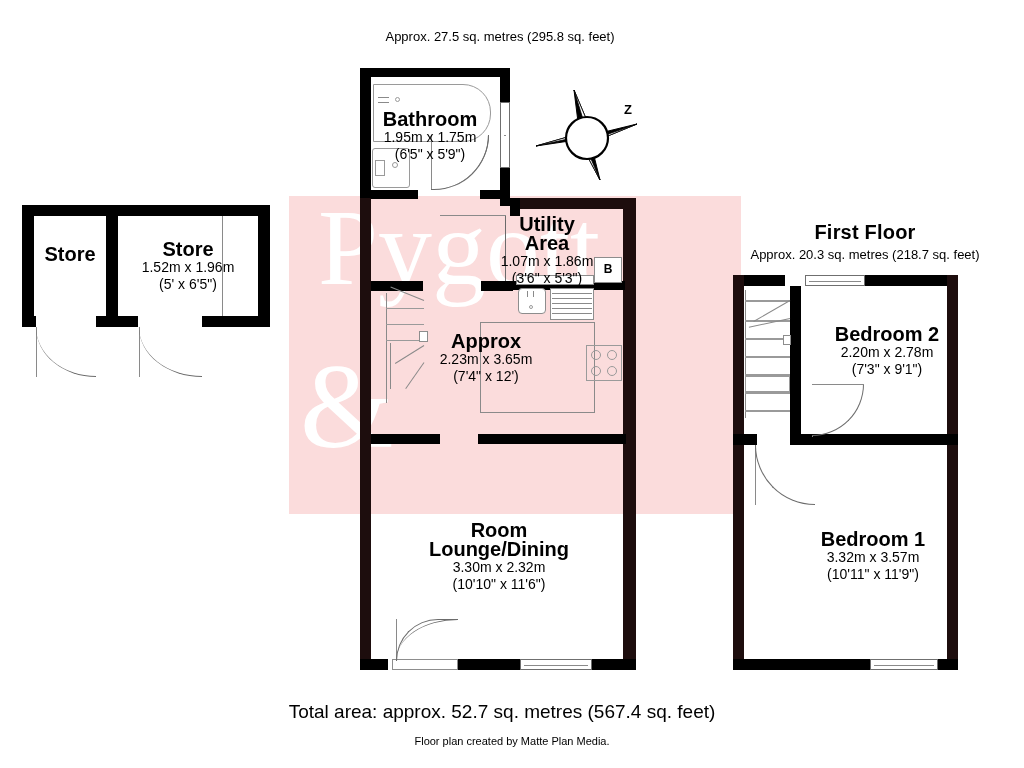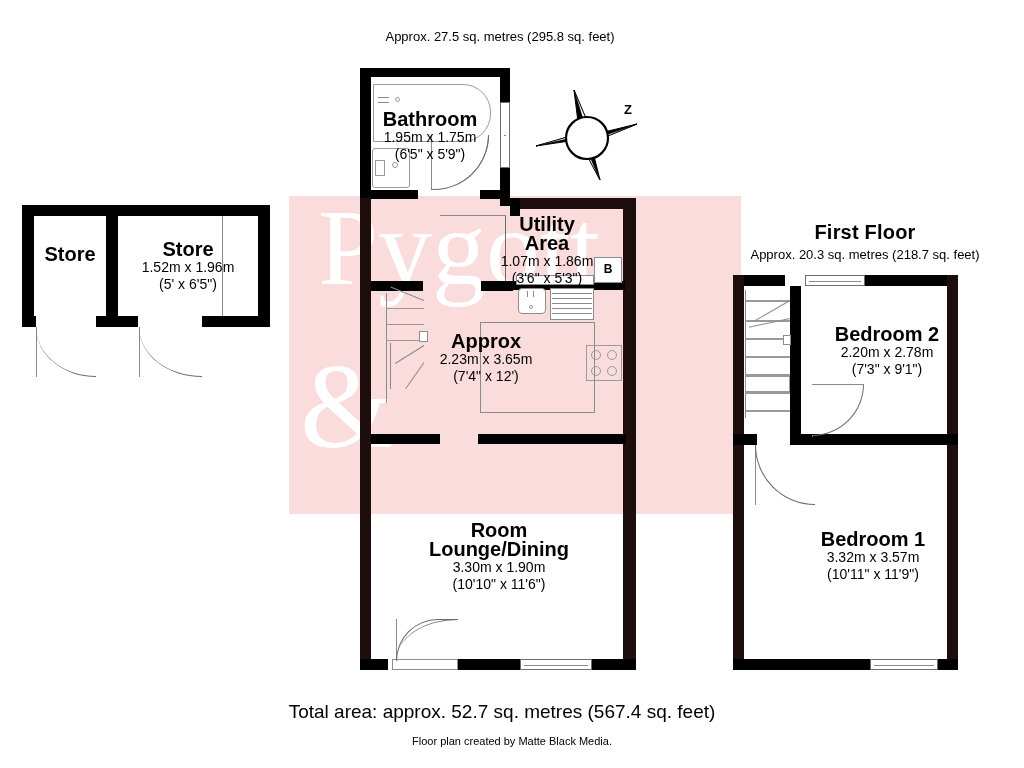--- a/index.html
+++ b/index.html
@@ -226,21 +226,21 @@
 
     <div class="abs roomblock" style="left:412px;top:332px;width:148px;">
       <div class="roomname">Approx</div>
       <div class="roomdim">2.23m x 3.65m</div>
       <div class="roomdim">(7'4" x 12')</div>
     </div>
 
     <div class="abs roomblock" style="left:415px;top:521px;width:168px;">
       <div class="roomname">Room</div>
       <div class="roomname">Lounge/Dining</div>
-      <div class="roomdim">3.30m x 1.90m</div>
+      <div class="roomdim">3.30m x 2.32m</div>
       <div class="roomdim">(10'10" x 11'6")</div>
     </div>
   </div>
 
   <div>
 
     <div class="wall" style="left:733px;top:275px;width:52px;height:11px;"></div>
     <div class="wall" style="left:855px;top:275px;width:103px;height:11px;"></div>
     <div class="win" style="left:805px;top:275px;width:60px;height:11px;"></div>
     <div class="wallpx" style="left:733px;top:275px;width:11px;height:395px;"></div>
@@ -301,15 +301,15 @@
         <polygon points="48,58 66,92 52,59" fill="#fff" stroke="#000" stroke-width="0.8"></polygon>
         <polygon points="42,52 2,58 44,46" fill="#000"></polygon>
         <polygon points="44,46 2,58 43,49" fill="#fff" stroke="#000" stroke-width="0.8"></polygon>
         <circle cx="53" cy="50" r="21" fill="#fff" stroke="#000" stroke-width="2.2"></circle>
       </g>
     </svg>
     <div class="lbl" style="left:90px;top:14px;">Z</div>
   </div>
 
   <div class="totalarea abs" style="left:0px;top:701px;width:1004px;">Total area: approx. 52.7 sq. metres (567.4 sq. feet)</div>
-  <div class="credit abs" style="left:0px;top:734px;width:1024px;">Floor plan created by Matte Black Media.</div>
+  <div class="credit abs" style="left:0px;top:734px;width:1024px;">Floor plan created by Matte Plan Media.</div>
 
 </div>
 
 </body></html>

